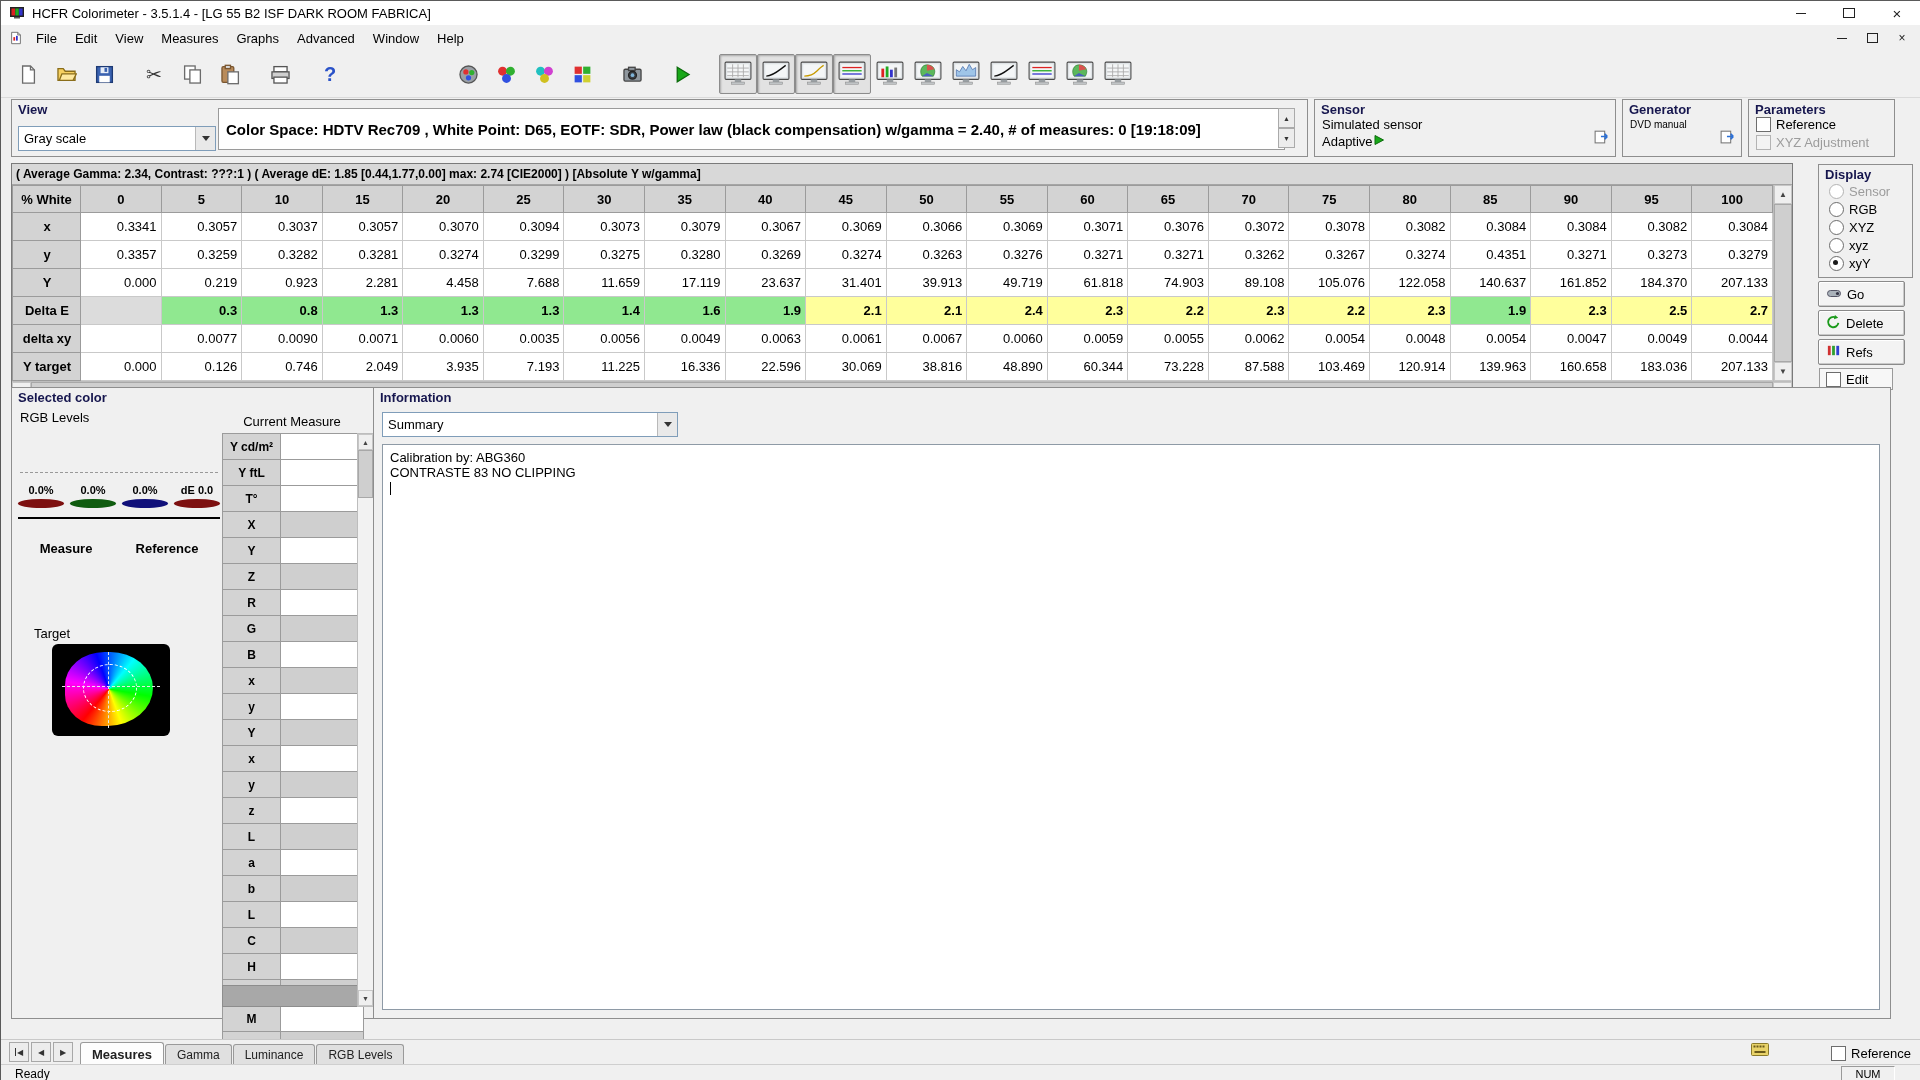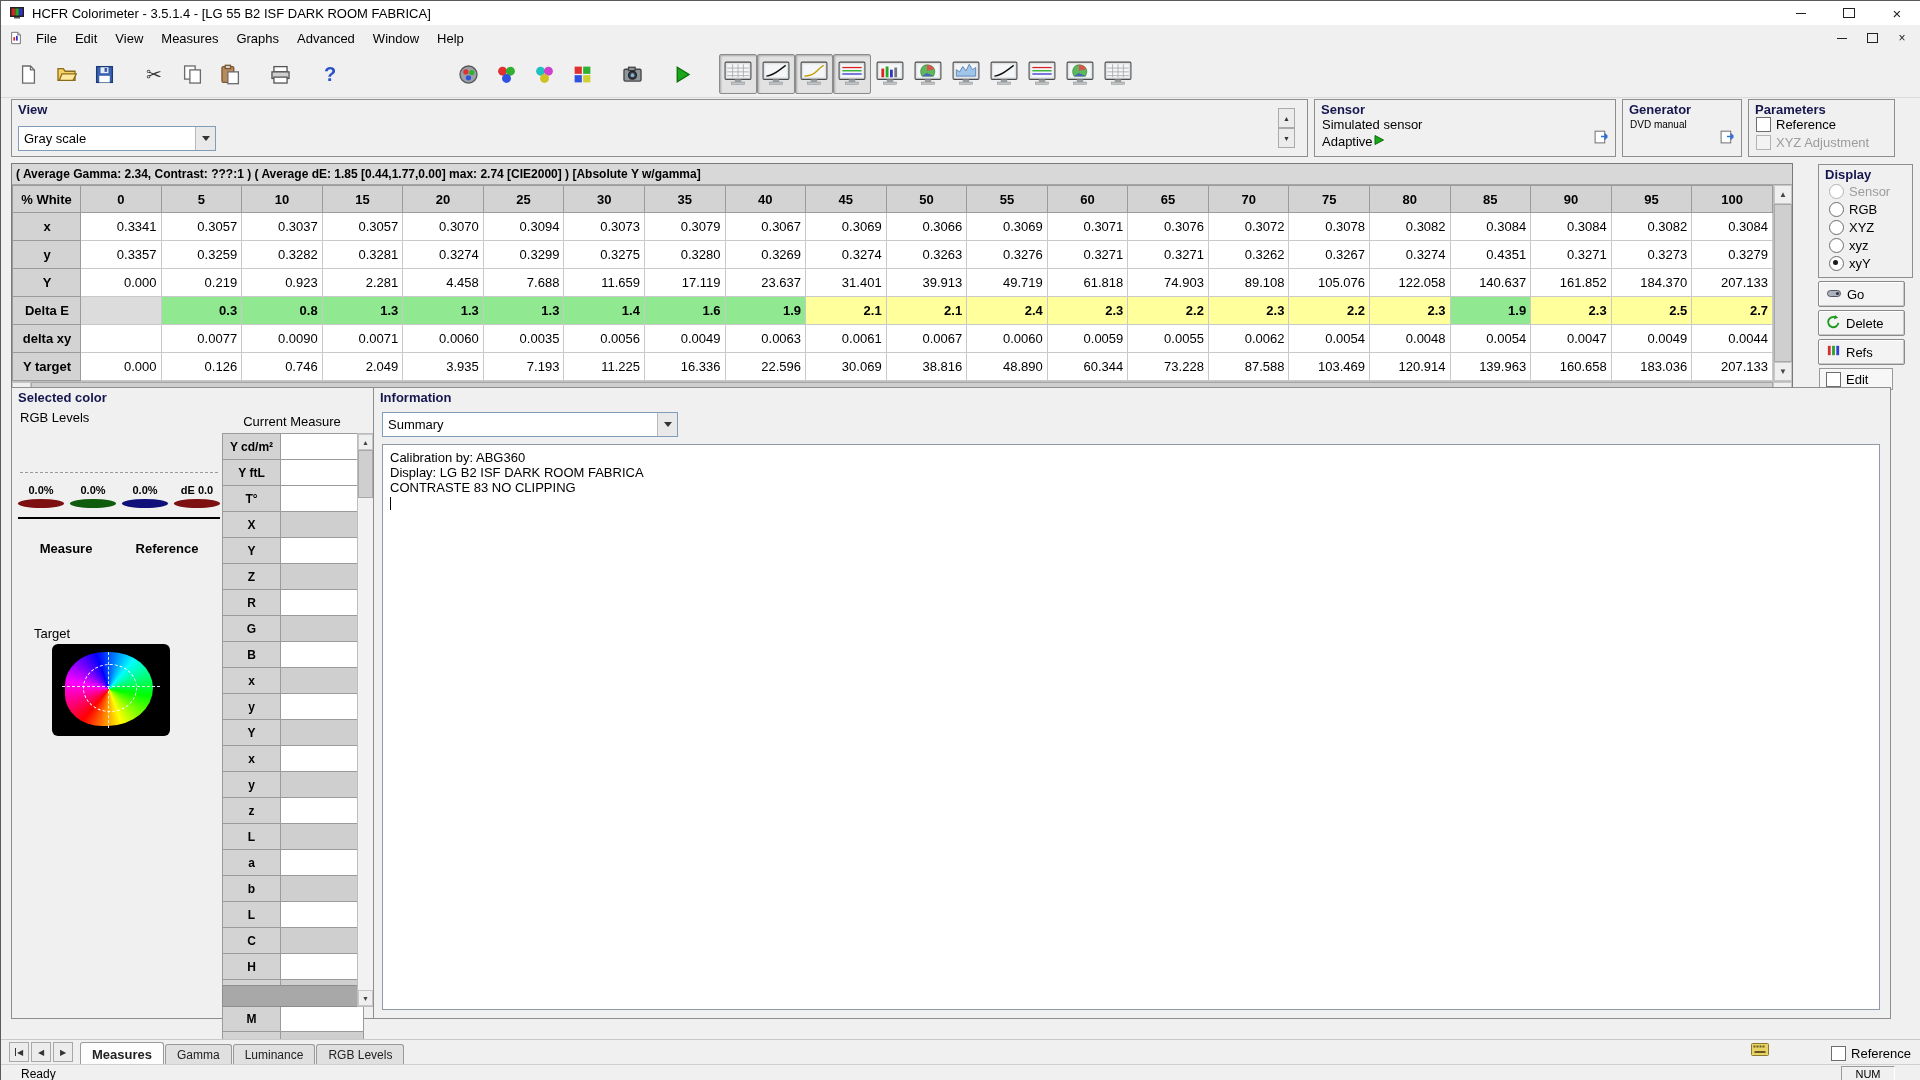--- a/index.html
+++ b/index.html
@@ -125,21 +125,21 @@
   .tabbar{position:absolute;left:0;top:1038px;width:100%;height:25px;background:#f0f0f0;border-top:1px solid #c9c9c9;display:flex;align-items:flex-end;}
   .tnav{width:18px;height:18px;border:1px solid #a8a8a8;background:#ececec;display:flex;align-items:center;justify-content:center;font-size:8px;color:#333;margin:0 1px 3px 1px;flex:0 0 auto;}
   .tnav .bar{display:inline-block;width:1px;height:8px;background:#333;margin-right:1px;border-radius:0;}
   #tabs{display:flex;align-items:flex-end;margin-left:6px;}
   .tab{height:20px;display:flex;align-items:center;padding:0 11px;border:1px solid #9a9a9a;border-bottom:none;margin-right:1px;font-size:12px;background:#e0e0e0;border-radius:3px 3px 0 0;color:#222;}
   .tab.active{background:#fdfdfd;font-weight:bold;font-size:13px;height:22px;}
   .kbd-icon{position:absolute;right:152px;bottom:5px;}
   .tab-reference{position:absolute;right:10px;bottom:4px;}
 
   .statusbar{position:absolute;left:0;top:1063px;width:100%;height:17px;background:#f0f0f0;border-top:1px solid #cfcfcf;font-size:12px;display:flex;align-items:center;}
-  .status-left{padding-left:20px;}
+  .status-left{padding-left:14px;}
   .num-box{position:absolute;left:1840px;top:1px;width:52px;height:14px;border:1px solid;border-color:#9a9a9a #ffffff #ffffff #9a9a9a;display:flex;align-items:center;justify-content:center;font-size:11px;}
 </style>
 </head>
 <body>
 
 <div class="window">
 
   <div class="titlebar">
     <span class="app-icon">
       <svg width="16" height="16" viewBox="0 0 16 16">
@@ -395,20 +395,21 @@
     </div>
 
   <div class="panel" style="left:10px;top:98px;width:1295px;height:56px;">
     <div class="panel-title">View</div>
     <div class="combo" style="left:6px;top:26px;width:196px;">
       <span class="val">Gray scale</span>
       <span class="arrowbox">
           <span class="tri-down"></span>
         </span>
     </div>
+    <div class="infobox" style="left:206px;top:8px;width:1058px;height:40px;">Color Space: HDTV Rec709 , White Point: D65, EOTF:  SDR, Power law (black compensation) w/gamma = 2.40, # of measures: 0 [19:18:09]</div>
     <div class="spinner" style="left:1266px;top:8px;height:40px;">
       <div class="spin-btn">▲</div>
       <div class="spin-btn">▼</div>
     </div>
   </div>
 
   <div class="panel" style="left:1313px;top:98px;width:300px;height:56px;">
     <div class="panel-title">Sensor</div>
     <div class="sensor-line1">Simulated sensor</div>
     <div class="sensor-line2">
@@ -865,21 +866,20 @@
   <div class="panel" style="left:372px;top:386px;width:1516px;height:630px;">
     <div class="panel-title">Information</div>
     <div class="combo" style="left:8px;top:24px;width:294px;">
       <span class="val">Summary</span>
       <span class="arrowbox">
           <span class="tri-down"></span>
         </span>
     </div>
     <div class="info-text" id="info-lines">
         <div>Calibration by: ABG360</div>
-        <div>Display: LG B2 ISF DARK ROOM FABRICA</div>
         <div>CONTRASTE 83 NO CLIPPING</div>
         <div><span class="caret"></span></div>
       </div>
   </div>
 
   <div class="tabbar">
     <div class="tnav" style="margin-left:8px;"><span class="bar"></span>◀</div>
     <div class="tnav">◀</div>
     <div class="tnav">▶</div>
     <div id="tabs">

